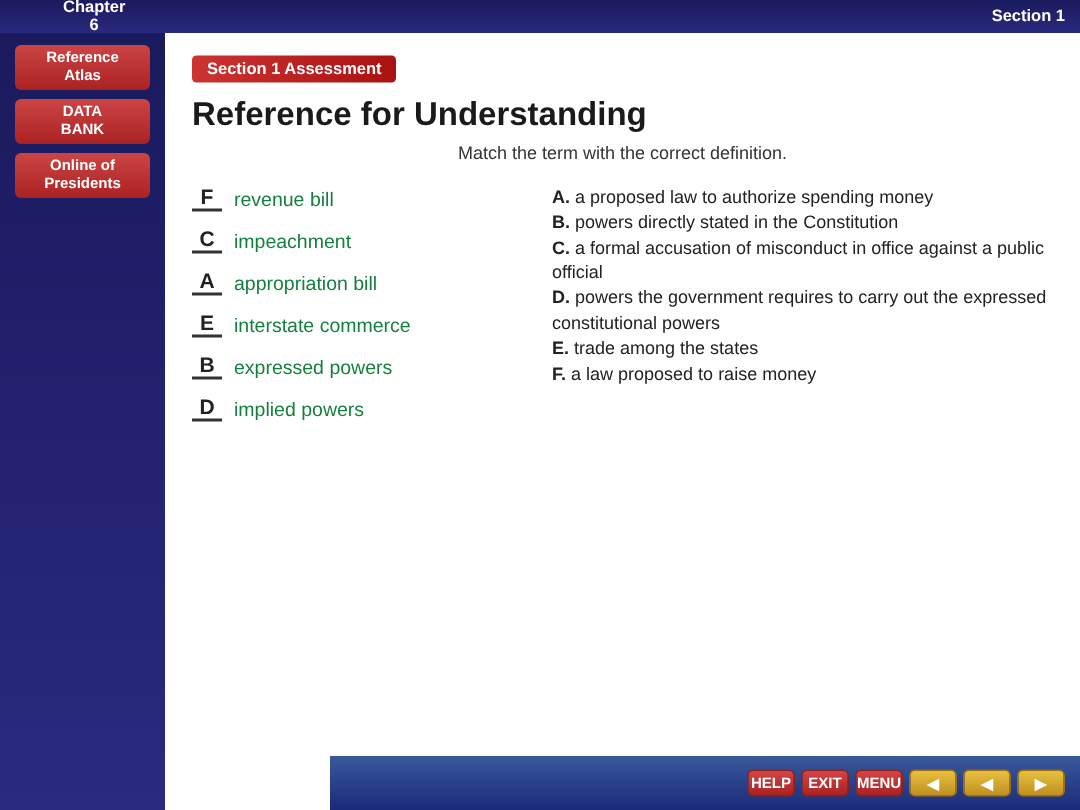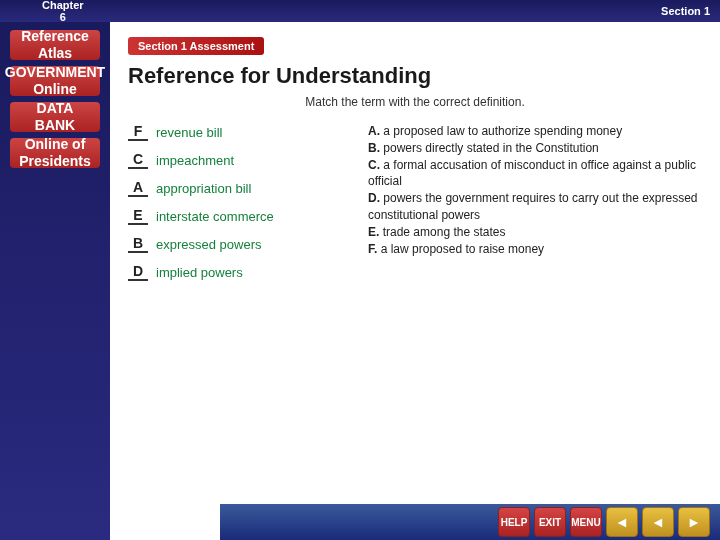--- a/index.html
+++ b/index.html
@@ -91,21 +91,21 @@
       line-height: 1.1;
     }
     .sidebar-btn.gallery {
       background: linear-gradient(180deg, #cc4444 0%, #aa2222 100%);
       text-align: center;
       line-height: 1.1;
     }
 
     .sidebar-icon-text {
       text-align: center;
-      font-size: 14px;
+      font-size: 10px;
       font-weight: bold;
       color: white;
       line-height: 1.2;
     }
 
     
     .main-content {
       position: absolute;
       top: 22px;
       left: 110px;
@@ -207,21 +207,21 @@
       display: flex;
       align-items: center;
       justify-content: flex-end;
       padding-right: 10px;
       gap: 4px;
       z-index: 10;
     }
 
     .nav-btn {
       width: 32px;
-      height: 30px;
+      height: 18px;
       border-radius: 4px;
       display: flex;
       align-items: center;
       justify-content: center;
       font-size: 10px;
       font-weight: bold;
       color: white;
       cursor: pointer;
       background: linear-gradient(180deg, #d44444 0%, #aa2222 100%);
       border: 1px solid #882222;
@@ -247,26 +247,20 @@
     <span>6</span>
   </div>
   <div class="top-bar-section">Section 1</div>
 </div>
 
 <div class="sidebar">
   <div class="sidebar-btn reference">
     <div class="sidebar-icon-text">
       <div>Reference</div>
       <div>Atlas</div>
-    </div>
-  </div>
-  <div class="sidebar-btn government">
-    <div class="sidebar-icon-text">
-      <div>GOVERNMENT</div>
-      <div>Online</div>
     </div>
   </div>
   <div class="sidebar-btn databank">
     <div class="sidebar-icon-text">
       <div>DATA</div>
       <div>BANK</div>
     </div>
   </div>
   <div class="sidebar-btn gallery">
     <div class="sidebar-icon-text">

